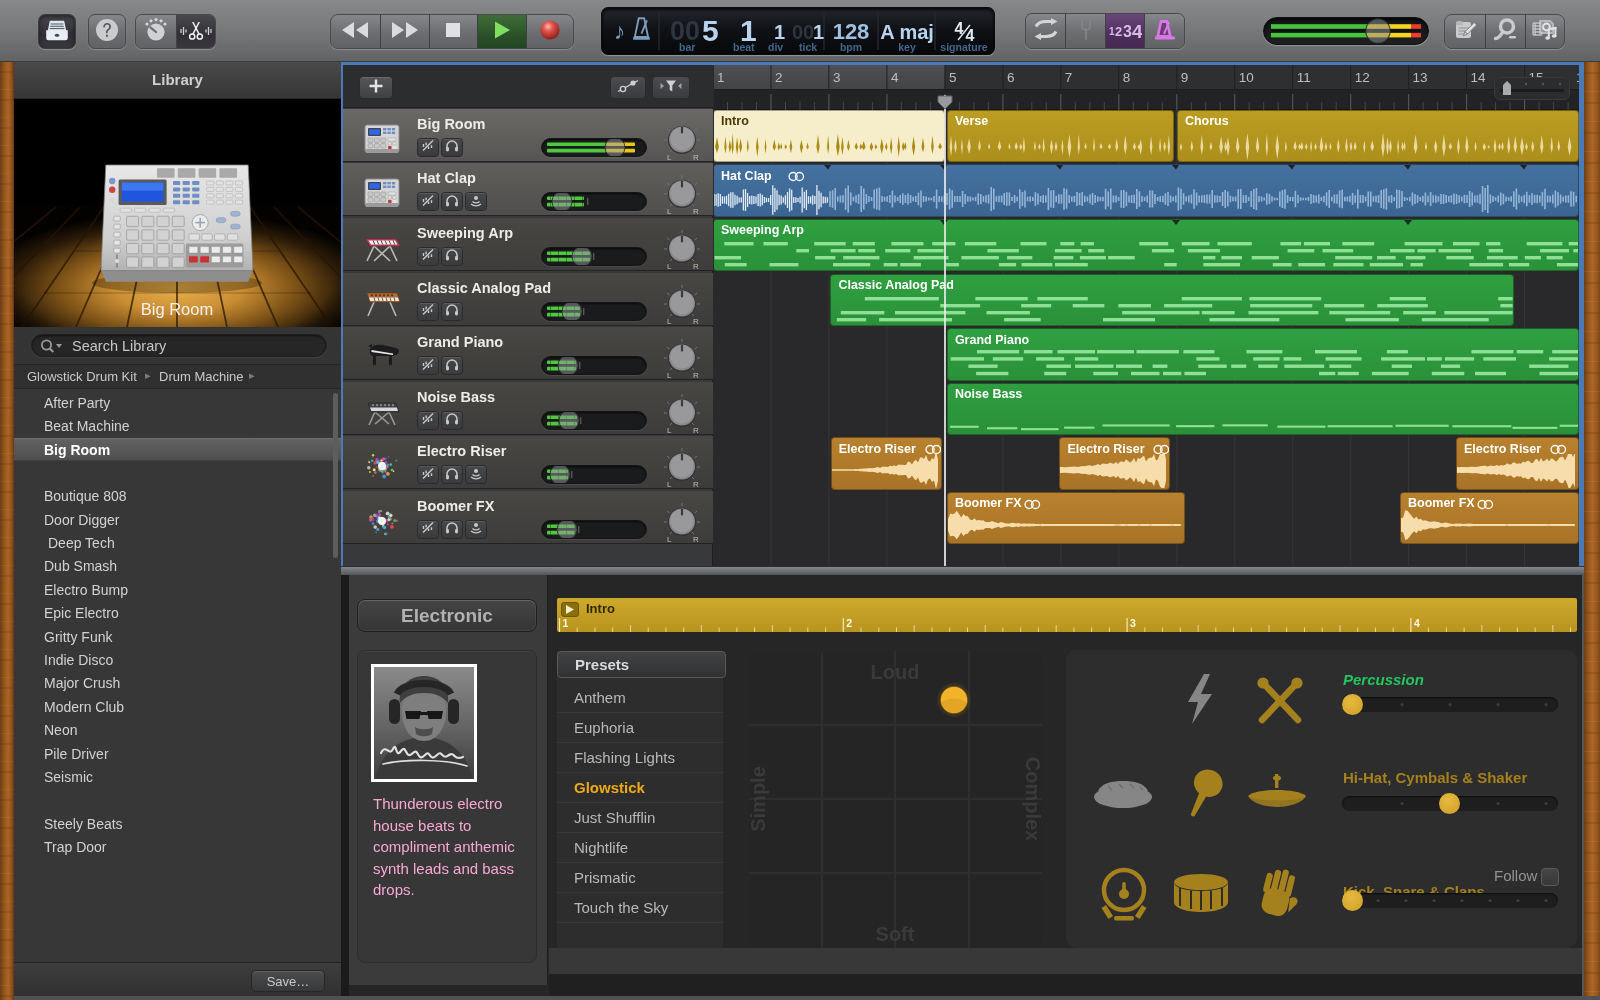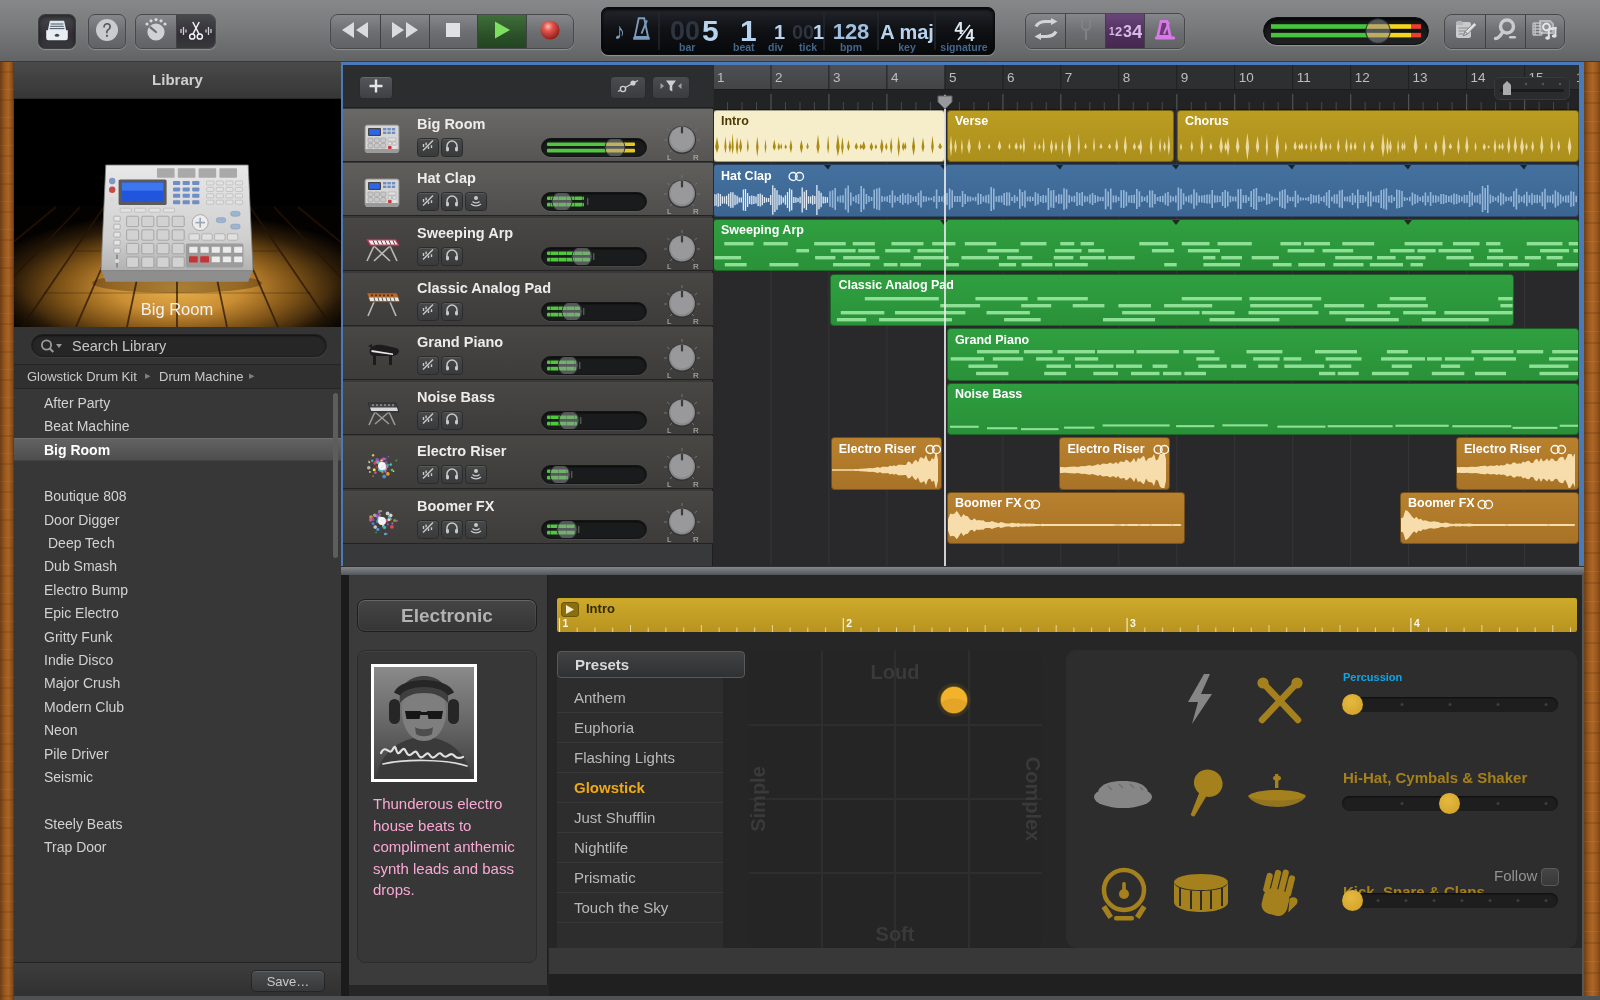--- a/index.html
+++ b/index.html
@@ -1725,21 +1725,21 @@
           <line x1="960.3" y1="29.5" x2="960.3" y2="34" stroke="rgba(245,233,185,.75)" stroke-width="1"></line>
           <line x1="978.1" y1="29.5" x2="978.1" y2="34" stroke="rgba(245,233,185,.75)" stroke-width="1"></line>
           <line x1="995.8" y1="27" x2="995.8" y2="34" stroke="rgba(245,233,185,.75)" stroke-width="1"></line>
           <line x1="1013.5" y1="29.5" x2="1013.5" y2="34" stroke="rgba(245,233,185,.75)" stroke-width="1"></line>
         </svg><div class="abs" style="left:4px;top:3.5px;width:18px;height:15px;border-radius:3px;background:#8a6e0e;border:1px solid #6e5708;">
 <svg width="10" height="9" viewBox="0 0 10 9" style="position:absolute;left:3px;top:2.5px;">
             <path d="M1 0 L9 4.5 L1 9 Z" fill="#f5eecd"></path>
           </svg>
         </div><div class="abs lbl" style="left:29px;top:2.5px;font-size:13px;color:#332900;">Intro</div></div>
 <div class="abs" style="left:216px;top:76px;width:166px;height:297px;background:#2d2d2d;">
-<div class="abs" style="left:0;top:0;width:188px;height:27px;border-radius:4px;background:linear-gradient(180deg,#414243,#303132);
+<div class="abs" style="left:0;top:0;width:169px;height:27px;border-radius:4px;background:linear-gradient(180deg,#414243,#303132);
 border:1px solid #58595b;color:#d9d9d9;font-weight:bold;font-size:15px;line-height:26px;padding-left:17px;">Presets</div>
 <div class="abs" style="left:0;top:32px;width:166px;height:30px;border-bottom:1px solid #383838;color:#b9b9b9;font-size:15px;font-weight:normal;line-height:29px;padding-left:17px;">Anthem</div>
 <div class="abs" style="left:0;top:62px;width:166px;height:30px;border-bottom:1px solid #383838;color:#b9b9b9;font-size:15px;font-weight:normal;line-height:29px;padding-left:17px;">Euphoria</div>
 <div class="abs" style="left:0;top:92px;width:166px;height:30px;border-bottom:1px solid #383838;color:#b9b9b9;font-size:15px;font-weight:normal;line-height:29px;padding-left:17px;">Flashing Lights</div>
 <div class="abs" style="left:0;top:122px;width:166px;height:30px;border-bottom:1px solid #383838;color:#eda918;font-size:15px;font-weight:bold;line-height:29px;padding-left:17px;">Glowstick</div>
 <div class="abs" style="left:0;top:152px;width:166px;height:30px;border-bottom:1px solid #383838;color:#b9b9b9;font-size:15px;font-weight:normal;line-height:29px;padding-left:17px;">Just Shufflin</div>
 <div class="abs" style="left:0;top:182px;width:166px;height:30px;border-bottom:1px solid #383838;color:#b9b9b9;font-size:15px;font-weight:normal;line-height:29px;padding-left:17px;">Nightlife</div>
 <div class="abs" style="left:0;top:212px;width:166px;height:30px;border-bottom:1px solid #383838;color:#b9b9b9;font-size:15px;font-weight:normal;line-height:29px;padding-left:17px;">Prismatic</div>
 <div class="abs" style="left:0;top:242px;width:166px;height:30px;border-bottom:1px solid #383838;color:#b9b9b9;font-size:15px;font-weight:normal;line-height:29px;padding-left:17px;">Touch the Sky</div>
 </div>
@@ -1828,21 +1828,21 @@
 <svg width="52" height="54" viewBox="0 0 52 54" style="position:absolute;left:188px;top:216px;">
           <g fill="#a5811e" transform="rotate(14 26 30)">
 <rect x="10" y="24" width="26" height="26" rx="9"></rect>
 <rect x="8" y="10" width="6.2" height="20" rx="3"></rect>
 <rect x="15.4" y="5" width="6.2" height="24" rx="3"></rect>
 <rect x="22.8" y="3" width="6.2" height="26" rx="3"></rect>
 <rect x="30.2" y="7" width="6.2" height="22" rx="3"></rect>
 <path d="M36 30 C40 26 46 28 44 34 L38 44 Z"></path>
 </g>
         </svg>
-<div class="abs lbl" style="left:277px;top:21px;font-size:11px;color:#0ea5e9;">Percussion</div>
+<div class="abs lbl" style="left:277px;top:21px;font-size:15px;color:#22c55e;font-style:italic;">Percussion</div>
 <div class="abs" style="left:276px;top:47px;width:216px;height:15px;border-radius:7.5px;background:#1e1e1e;box-shadow:inset 0 1px 2px rgba(0,0,0,.6);"><svg width="216" height="15" viewBox="0 0 216 15">
             <circle cx="60" cy="7.5" r="1.5" fill="#3e3e3e"></circle>
             <circle cx="108" cy="7.5" r="1.5" fill="#3e3e3e"></circle>
             <circle cx="156" cy="7.5" r="1.5" fill="#3e3e3e"></circle>
             <circle cx="204" cy="7.5" r="1.5" fill="#3e3e3e"></circle>
           </svg></div>
         <div class="abs" style="left:276px;top:44px;width:21px;height:21px;border-radius:50%;background:radial-gradient(circle at 42% 35%,#e5b93f,#cf9f28);"></div>
 <div class="abs lbl" style="left:277px;top:119px;font-size:15px;color:#a5811c;">Hi-Hat, Cymbals &amp; Shaker</div>
 <div class="abs" style="left:276px;top:146px;width:216px;height:15px;border-radius:7.5px;background:#1e1e1e;box-shadow:inset 0 1px 2px rgba(0,0,0,.6);"><svg width="216" height="15" viewBox="0 0 216 15">
             <circle cx="60" cy="7.5" r="1.5" fill="#3e3e3e"></circle>

